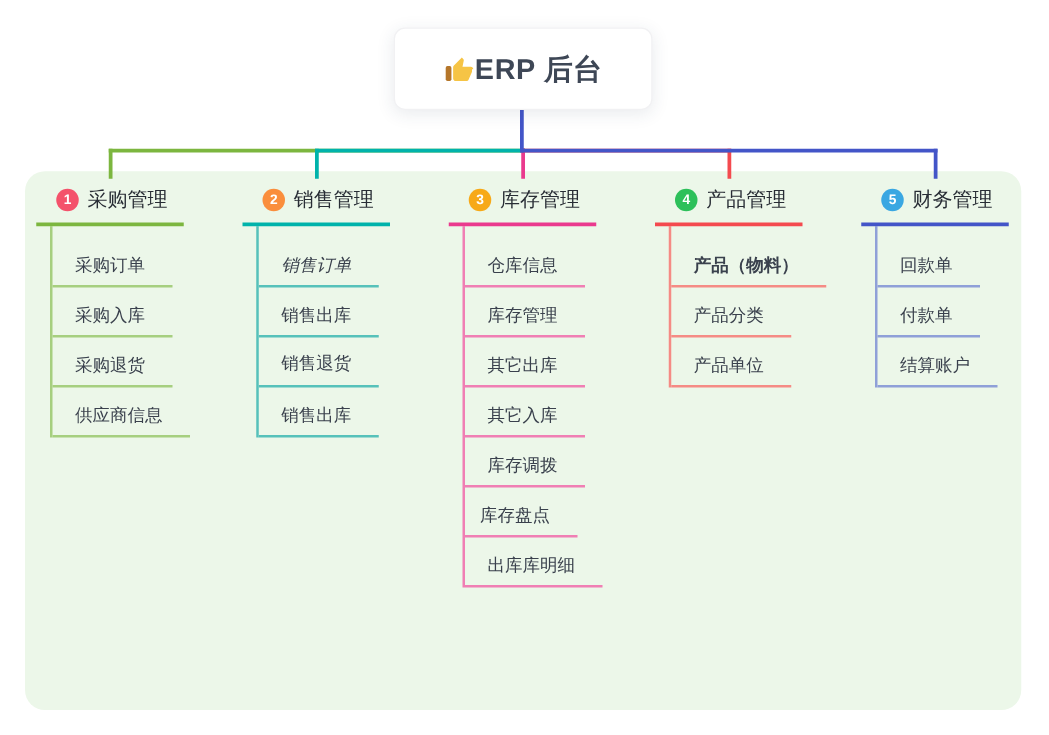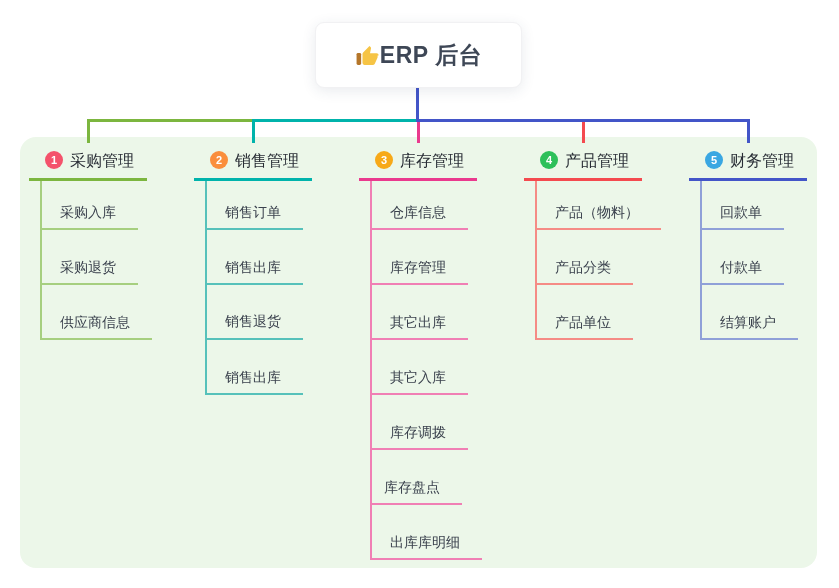--- a/index.html
+++ b/index.html
@@ -77,21 +77,21 @@
   .branch-label {
     font-size: 16px;
     color: #282d35;
     line-height: 19px;
   }
   .children {
     margin-left: 11px;
     border-left: 2px solid #ccc;
   }
   .child {
-    height: 55px;
+    height: 40px;
     display: flex;
     align-items: flex-end;
   }
   .child:first-child { height: 49px; }
   .child-label {
     display: inline-block;
     border-bottom: 2px solid #ccc;
     padding: 0 22px 7px 18px;
     font-size: 14px;
     color: #3a414d;
@@ -132,39 +132,42 @@
   </div>
 
   <div id="branches">
   <div class="branch" style="left: 29px;">
     <div class="branch-title" style="border-bottom-color: rgb(124, 182, 63);">
       <span class="badge" style="background: rgb(244, 82, 107);">1</span>
       <span class="branch-label">采购管理</span>
     </div>
     <div class="children" style="border-left-color: rgb(166, 207, 127);">
           <div class="child">
+            <span class="child-label" style="border-bottom-color: rgb(166, 207, 127);">采购订单</span>
+          </div>
+          <div class="child">
             <span class="child-label" style="border-bottom-color: rgb(166, 207, 127);">采购入库</span>
           </div>
           <div class="child">
             <span class="child-label" style="border-bottom-color: rgb(166, 207, 127);">采购退货</span>
           </div>
           <div class="child">
             <span class="child-label" style="border-bottom-color: rgb(166, 207, 127);">供应商信息</span>
           </div>
         </div>
   </div>
 
   <div class="branch" style="left: 194px;">
     <div class="branch-title" style="border-bottom-color: rgb(0, 179, 171);">
       <span class="badge" style="background: rgb(250, 142, 60);">2</span>
       <span class="branch-label">销售管理</span>
     </div>
     <div class="children" style="border-left-color: rgb(86, 193, 186);">
           <div class="child">
-            <span class="child-label" style="border-bottom-color: rgb(86, 193, 186);">销售订单</span>
+            <span class="child-label" style="border-bottom-color: rgb(86, 193, 186); font-style: italic;">销售订单</span>
           </div>
           <div class="child">
             <span class="child-label" style="border-bottom-color: rgb(86, 193, 186);">销售出库</span>
           </div>
           <div class="child">
             <span class="child-label" style="border-bottom-color: rgb(86, 193, 186); font-family: Liberation Mono, monospace;">销售退货</span>
           </div>
           <div class="child">
             <span class="child-label" style="border-bottom-color: rgb(86, 193, 186);">销售出库</span>
           </div>
@@ -201,21 +204,21 @@
         </div>
   </div>
 
   <div class="branch" style="left: 524px;">
     <div class="branch-title" style="border-bottom-color: rgb(244, 74, 79);">
       <span class="badge" style="background: rgb(45, 192, 90);">4</span>
       <span class="branch-label">产品管理</span>
     </div>
     <div class="children" style="border-left-color: rgb(245, 139, 133);">
           <div class="child">
-            <span class="child-label" style="border-bottom-color: rgb(245, 139, 133);">产品（物料）</span>
+            <span class="child-label" style="border-bottom-color: rgb(245, 139, 133); font-weight: bold;">产品（物料）</span>
           </div>
           <div class="child">
             <span class="child-label" style="border-bottom-color: rgb(245, 139, 133);">产品分类</span>
           </div>
           <div class="child">
             <span class="child-label" style="border-bottom-color: rgb(245, 139, 133);">产品单位</span>
           </div>
         </div>
   </div>
 

